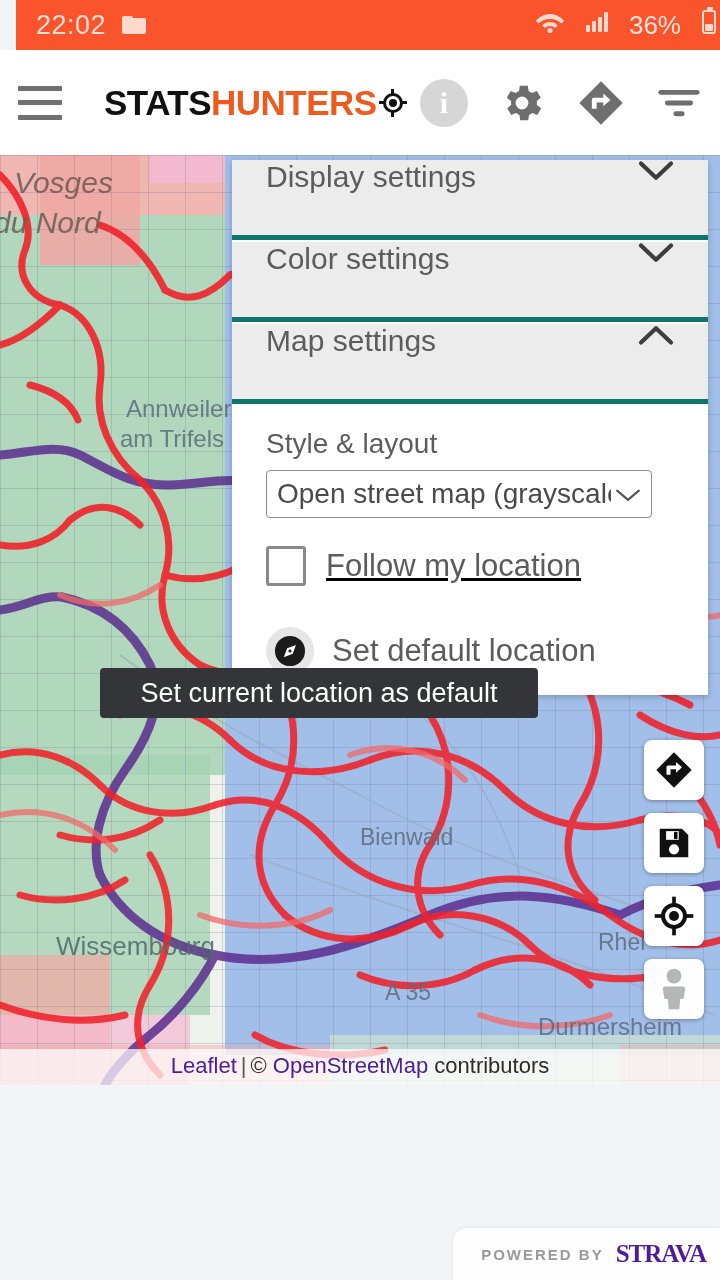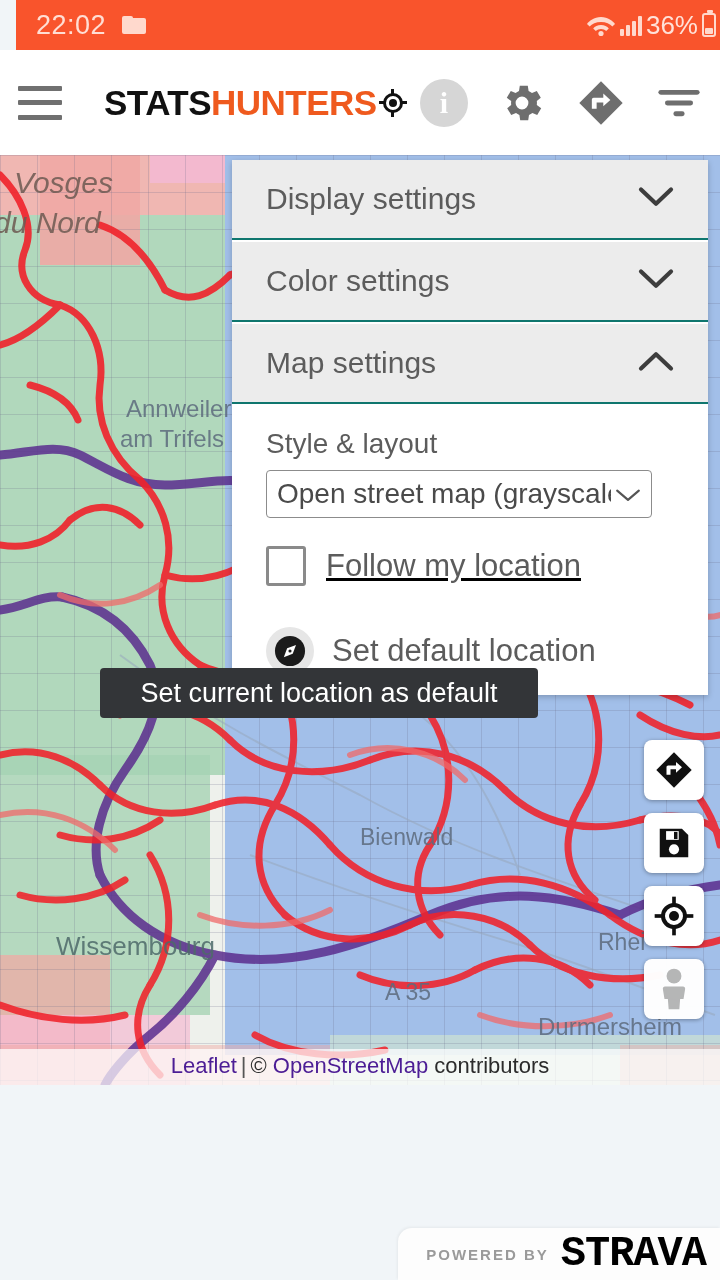--- a/index.html
+++ b/index.html
@@ -23,21 +23,21 @@
   .sb-time { font-size: 27px; letter-spacing: .5px; color: #ffded4; }
   .sb-folder { width: 24px; height: 18px; margin-left: 16px; position: relative; }
   .sb-folder:before {
     content:""; position:absolute; left:0; top:2px; width:24px; height:16px;
     background:#ffd9cd; border-radius:2px;
   }
   .sb-folder:after {
     content:""; position:absolute; left:0; top:0px; width:11px; height:4px;
     background:#ffd9cd; border-radius:2px 2px 0 0;
   }
-  .sb-right { margin-left:auto; display:flex; align-items:center; gap:4px; }
+  .sb-right { margin-left:auto; display:flex; align-items:flex-start; gap:21px; }
   .sb-batt-pct { font-size: 26px; color:#ffe2d9; letter-spacing:0; }
   .sb-bars { display:flex; align-items:flex-end; gap:2px; height:22px; }
   .sb-bars i { display:block; width:4px; background:#ffd9cd; border-radius:1px; }
   .sb-bars i:nth-child(1){height:7px}
   .sb-bars i:nth-child(2){height:11px}
   .sb-bars i:nth-child(3){height:15px}
   .sb-bars i:nth-child(4){height:20px}
   .sb-batt {
     width:14px; height:24px; border:2px solid #ffd9cd; border-radius:3px;
     position:relative; display:flex; align-items:flex-end; padding:1px;
@@ -101,22 +101,22 @@
     display:flex; align-items:center; justify-content:center;
     box-shadow:0 1px 4px rgba(0,0,0,.35); cursor:pointer; }
   .mapbtn.dim { opacity:.98; }
 
   
   .panel {
     position:absolute; top:160px; left:232px; width:476px;
     background:#ffffff; box-shadow:0 2px 6px rgba(0,0,0,.22);
   }
   .acc-head {
-    background:#ececec; height:80px; display:flex; align-items:center;
-    padding:0 34px; cursor:pointer; border-bottom:2px solid #0f766e;
+    background:#ececec; height:80px; display:flex; align-items:flex-start;
+    padding:0 34px; cursor:pointer; border-bottom:5px solid #0f766e;
   }
   .acc-title { font-size:30px; color:#5c5c5c; }
   .acc-chev { margin-left:auto; }
   .acc-gap { height:2px; background:#ffffff; }
   .acc-body { background:#fff; padding:24px 34px 20px; }
   .field-label { font-size:28px; color:#5c5c5c; margin-bottom:10px; }
   .select {
     width:386px; height:48px; border:1px solid #8c8c8c; border-radius:4px;
     background:#fff; display:flex; align-items:center; padding:0 10px;
     font-size:28px; color:#4a4a4a; cursor:pointer; overflow:hidden; white-space:nowrap;
@@ -141,22 +141,22 @@
   }
 
   
   .strava {
     position:absolute; right:0; bottom:0; height:52px;
     background:#fdfdfd; border-radius:14px 0 0 0;
     display:flex; align-items:center; gap:12px; padding:0 14px 0 28px;
     box-shadow:-1px -1px 3px rgba(0,0,0,.05);
   }
   .strava-pre { font-size:15px; letter-spacing:2px; color:#9a9a9a; font-weight:bold; }
-  .strava-name { font-size:42px; font-weight:bold; color:#000000; letter-spacing:-1px;
-    font-family:Liberation Mono, monospace; }
+  .strava-name { font-size:25px; font-weight:bold; color:#4c1d95; letter-spacing:-1px;
+    font-family:Liberation Serif, serif; }
 </style>
 </head>
 <body>
 
 <div id="app">
 
   <div class="statusbar">
     <span class="sb-time">22:02</span>
     <span class="sb-folder"></span>
     <span class="sb-right">

